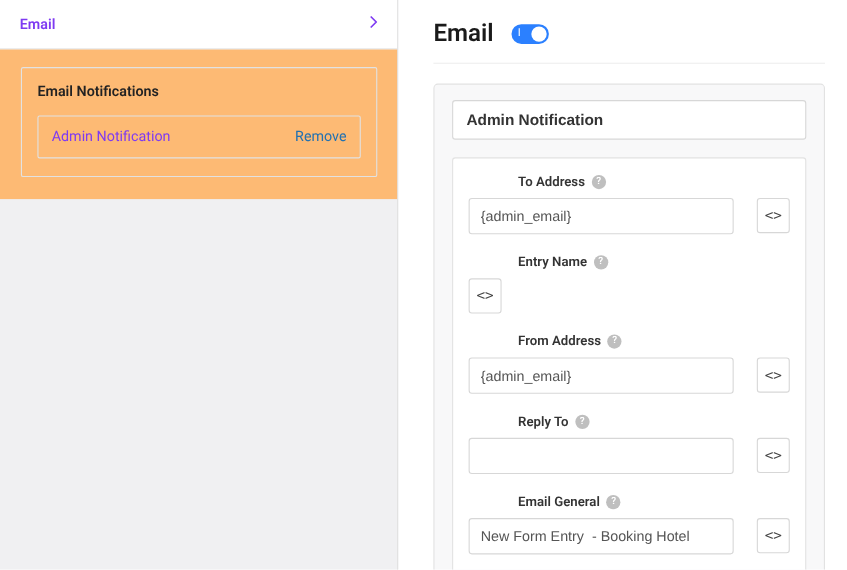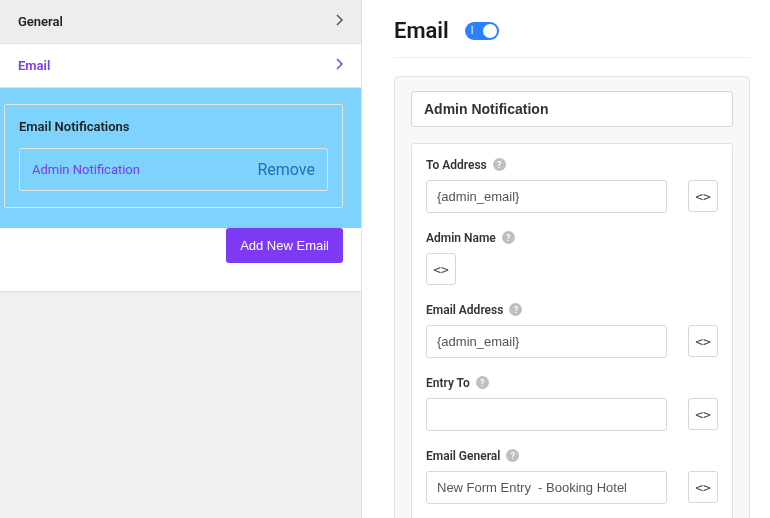--- a/index.html
+++ b/index.html
@@ -34,43 +34,43 @@
     color: #222;
   }
   .side-email {
     background: #fff;
     color: #7e3af2;
     border-bottom: 1px solid #e0e0e0;
   }
   .chevron-g svg { stroke: #555; }
   .chevron-p svg { stroke: #7e3af2; }
   .panel-wrap {
-    background: #7dd3fc;
-    padding: 16px 18px 20px 4px;
+    background: #fdba74;
+    padding: 16px 18px 20px 19px;
   }
   .panel {
     border: 1px solid #e2e2e2;
     border-radius: 2px;
     padding: 14px 14px 16px 14px;
   }
   .panel-title {
     font-weight: 600;
     color: #222;
     margin-bottom: 14px;
   }
   .notif-row {
     border: 1px solid #e2e2e2;
     border-radius: 2px;
     display: flex;
     justify-content: space-between;
     align-items: center;
     padding: 11px 12px;
   }
   .notif-name { color: #7e3af2; cursor: pointer; }
-  .notif-remove { color: #2271b1; cursor: pointer; font-size: 16px; }
+  .notif-remove { color: #2271b1; cursor: pointer; font-size: 13px; }
   .add-btn-wrap {
     background: #fff;
     padding: 0 18px 28px 18px;
     display: flex;
     justify-content: flex-end;
     border-bottom: 1px solid #e0e0e0;
   }
   .add-btn {
     background: #7e3af2;
     color: #fff;
@@ -142,25 +142,27 @@
   }
   .inner {
     background: #fff;
     border: 1px solid #e2e2e2;
     border-radius: 3px;
     padding: 14px 14px 4px 14px;
   }
   .field { margin-bottom: 18px; }
   .flabel {
     display: flex;
+    align-items: center;
     gap: 6px;
     font-size: 12px;
     color: #333;
     font-weight: 600;
     margin-bottom: 8px;
+    margin-left: 45px;
   }
   .help {
     width: 13px;
     height: 13px;
     border-radius: 50%;
     background: #bfbfbf;
     color: #fff;
     font-size: 9px;
     display: flex;
     align-items: center;
@@ -189,48 +191,37 @@
     cursor: pointer;
     font-family: monospace;
     font-size: 13px;
     color: #444;
   }
 </style>
 </head>
 <body>
 
 <div class="sidebar">
-  <div class="side-row side-general">
-    <span>General</span>
-    <span class="chevron-g">
-      <svg width="8" height="12" viewBox="0 0 8 12" fill="none">
-          <path d="M2 1 L7 6 L2 11" stroke-width="1.5"></path>
-        </svg>
-    </span>
-  </div>
   <div class="side-row side-email">
     <span>Email</span>
     <span class="chevron-p">
       <svg width="8" height="12" viewBox="0 0 8 12" fill="none">
           <path d="M2 1 L7 6 L2 11" stroke-width="1.5"></path>
         </svg>
     </span>
   </div>
   <div class="panel-wrap">
     <div class="panel">
       <div class="panel-title">Email Notifications</div>
       <div class="notif-row">
         <span class="notif-name">Admin Notification</span>
         <span class="notif-remove">Remove</span>
       </div>
     </div>
   </div>
-  <div class="add-btn-wrap">
-    <button class="add-btn">Add New Email</button>
-  </div>
 </div>
 
 <div class="main">
   <div class="main-head">
     <div class="main-title">Email</div>
     <div class="toggle">
       <span class="toggle-mark">I</span>
       <span class="toggle-dot"></span>
     </div>
   </div>
@@ -245,42 +236,42 @@
           <span class="help">?</span>
         </div>
         <div class="frow">
           <input class="finput" value="{admin_email}" style="">
           <div class="ibtn">&lt;&gt;</div>
         </div>
       </div>
 
       <div class="field">
         <div class="flabel">
-          <span>Admin Name</span>
-          <span class="help">?</span>
-        </div>
-        <div class="frow">
-          <div class="ibtn">&lt;&gt;</div>
-        </div>
-      </div>
-
-      <div class="field">
-        <div class="flabel">
-          <span>Email Address</span>
+          <span>Entry Name</span>
+          <span class="help">?</span>
+        </div>
+        <div class="frow">
+          <div class="ibtn">&lt;&gt;</div>
+        </div>
+      </div>
+
+      <div class="field">
+        <div class="flabel">
+          <span>From Address</span>
           <span class="help">?</span>
         </div>
         <div class="frow">
           <input class="finput" value="{admin_email}" style="">
           <div class="ibtn">&lt;&gt;</div>
         </div>
       </div>
 
       <div class="field">
         <div class="flabel">
-          <span>Entry To</span>
+          <span>Reply To</span>
           <span class="help">?</span>
         </div>
         <div class="frow">
           <input class="finput" value="" style="">
           <div class="ibtn">&lt;&gt;</div>
         </div>
       </div>
 
       <div class="field">
         <div class="flabel">

